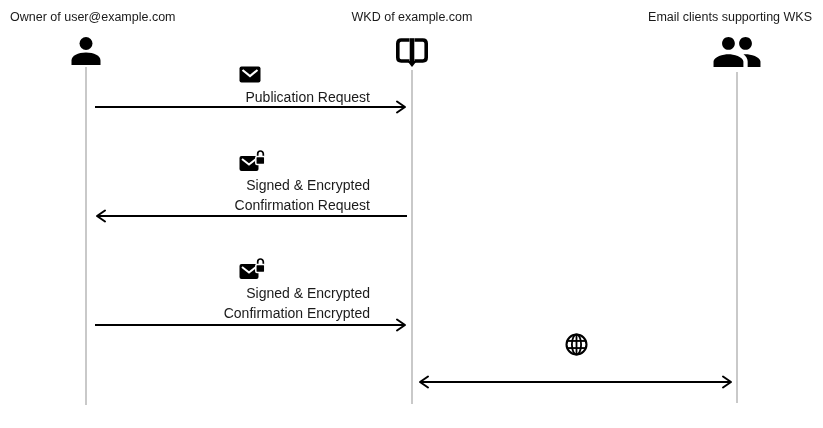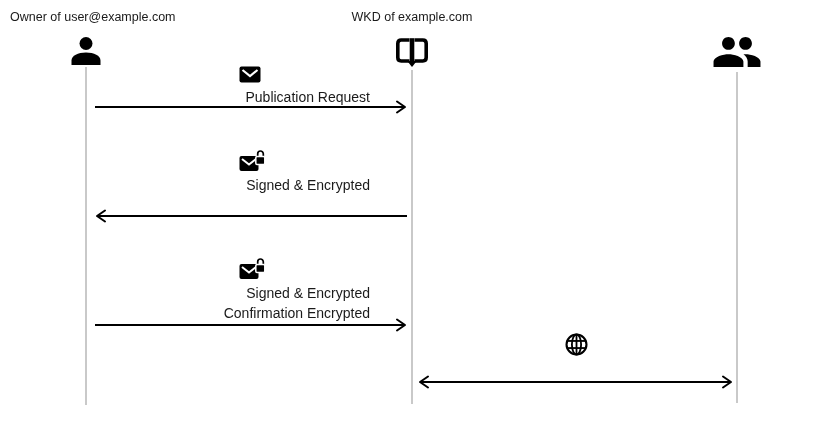--- a/index.html
+++ b/index.html
@@ -35,20 +35,21 @@
   .icon{display:block;line-height:0;}
   svg{display:block;}
 </style>
 </head>
 <body>
 
 <div class="diagram">
 
   <div class="abs actor-label" style="left:10px;top:10px;">Owner of user@example.com</div>
   <div class="abs actor-label" style="left:312px;top:10px;width:200px;text-align:center;">WKD of example.com</div>
+  <div class="abs actor-label" style="right:11px;top:10px;text-align:right;">Email clients supporting WKS</div>
 
   <span class="abs icon" style="left:68px;top:37px;">
     <svg width="36" height="28" viewBox="0 0 36 28">
       <circle cx="18" cy="6.5" r="6.5" fill="#000"></circle>
       <path d="M18 15.5c-8 0-14.5 3.2-14.5 8V28h29v-4.5c0-4.8-6.5-8-14.5-8z" fill="#000"></path>
     </svg>
   </span>
 
   <span class="abs icon" style="left:393px;top:36px;">
     <svg width="38" height="33" viewBox="0 0 38 33">
@@ -86,20 +87,21 @@
   <span class="abs icon" style="left:239px;top:149px;">
     <svg width="26" height="23" viewBox="0 0 26 23">
       <rect x="0.5" y="7" width="19" height="15" rx="2" fill="#000"></rect>
       <polyline points="3 10 10 15.5 17 10" fill="none" stroke="#fff" stroke-width="2"></polyline>
       <path d="M18.7 8 V4.8 a2.8 2.8 0 0 1 5.6 0 V8" fill="none" stroke="#000" stroke-width="1.7"></path>
       <rect x="16.8" y="7.6" width="9" height="7.8" rx="1.2" fill="#000" stroke="#fff" stroke-width="1.5"></rect>
     </svg>
   </span>
   <div class="msg-label" style="left:130px;top:175px;">
     <div>Signed &amp; Encrypted</div>
+    <div>Confirmation Request</div>
   </div>
   <span class="abs icon" style="left:94px;top:209px;">
     <svg width="314" height="14" viewBox="0 0 314 14">
       <line x1="3" y1="7" x2="313" y2="7" stroke="#000" stroke-width="2"></line>
       <path d="M11 1.5 L3 7 L11 12.5" fill="none" stroke="#000" stroke-width="2" stroke-linecap="round" stroke-linejoin="round"></path>
     </svg>
   </span>
 
   <span class="abs icon" style="left:239px;top:257px;">
     <svg width="26" height="23" viewBox="0 0 26 23">

